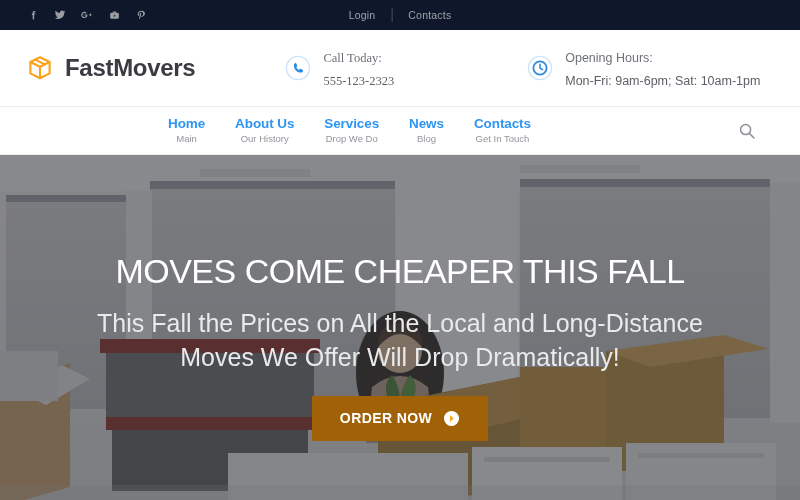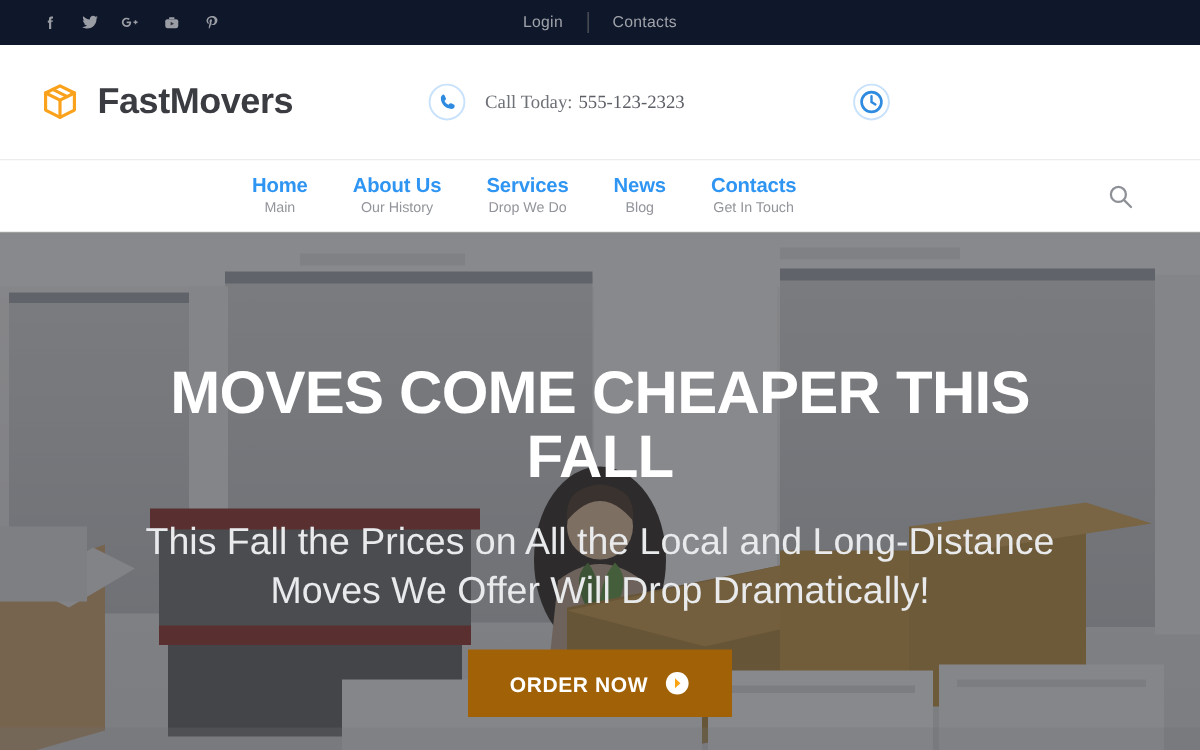--- a/index.html
+++ b/index.html
@@ -178,26 +178,27 @@
     position:absolute;
     inset:0;
     display:flex;
     flex-direction:column;
     align-items:center;
     padding-top:86px;
     text-align:center;
   }
   .hero-title {
     color:#fff;
-    font-size:40px;
-    font-weight:bold;
+    font-size:34px;
+    font-weight:normal;
     line-height:1.07;
     letter-spacing:-0.5px;
     max-width:640px;
     text-transform:uppercase;
+    margin-top:12px;
   }
   .hero-sub {
     color:#e9eaec;
     font-size:25px;
     line-height:1.33;
     margin-top:18px;
     font-weight:300;
     max-width:640px;
   }
   .cta {
@@ -290,20 +291,24 @@
     </span>
   </div>
 
   <div class="info-block hours">
     <span class="info-icon">
       <svg viewBox="0 0 26 26" width="26" height="26">
         <circle cx="13" cy="13" r="11.6" fill="none" stroke="#c9e2fb" stroke-width="1.3"></circle>
         <circle cx="13" cy="13" r="6.6" fill="none" stroke="#2f8be0" stroke-width="1.8"></circle>
         <path d="M13 9.2 L13 13 L15.6 14.6" fill="none" stroke="#2f8be0" stroke-width="1.6" stroke-linecap="round"></path>
       </svg>
+    </span>
+    <span class="info-lines">
+      <span class="info-label">Opening Hours:</span>
+      <span class="info-value">Mon-Fri: 9am-6pm; Sat: 10am-1pm</span>
     </span>
   </div>
 </div>
 
 <div class="nav">
   <div class="nav-items">
 
     <div class="nav-item">
       <span class="nav-title">Home</span>
       <span class="nav-sub">Main</span>

